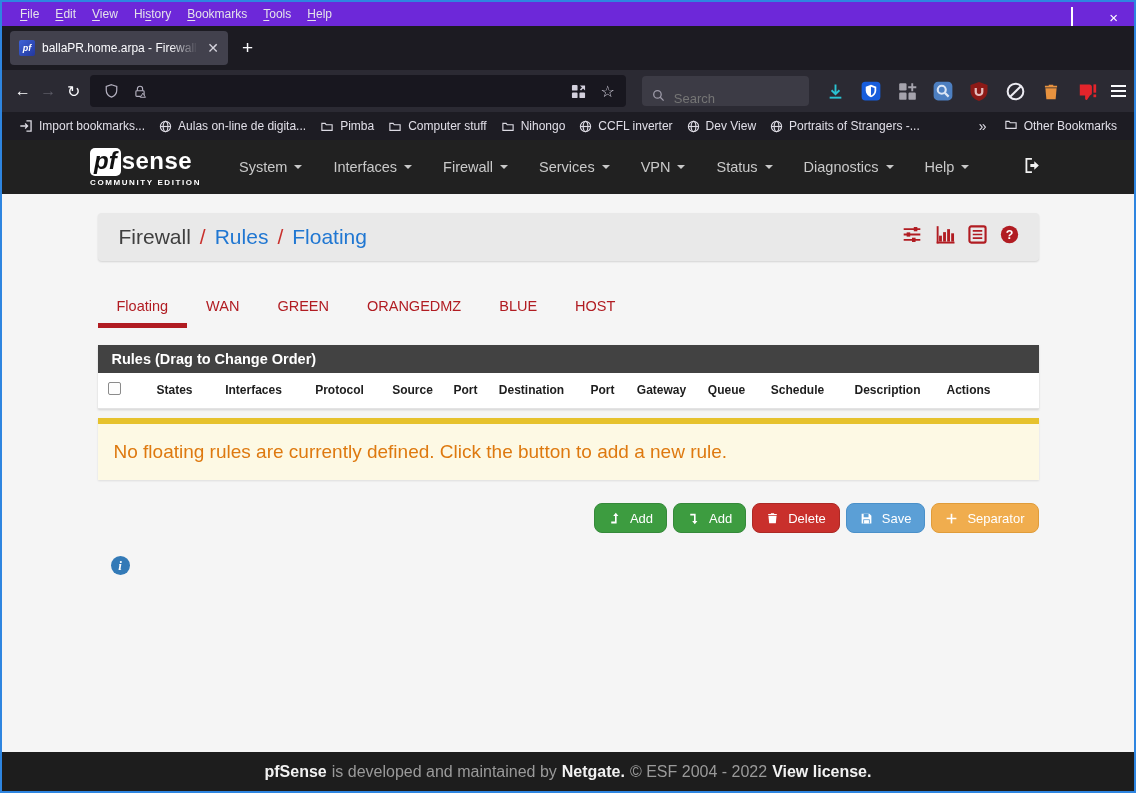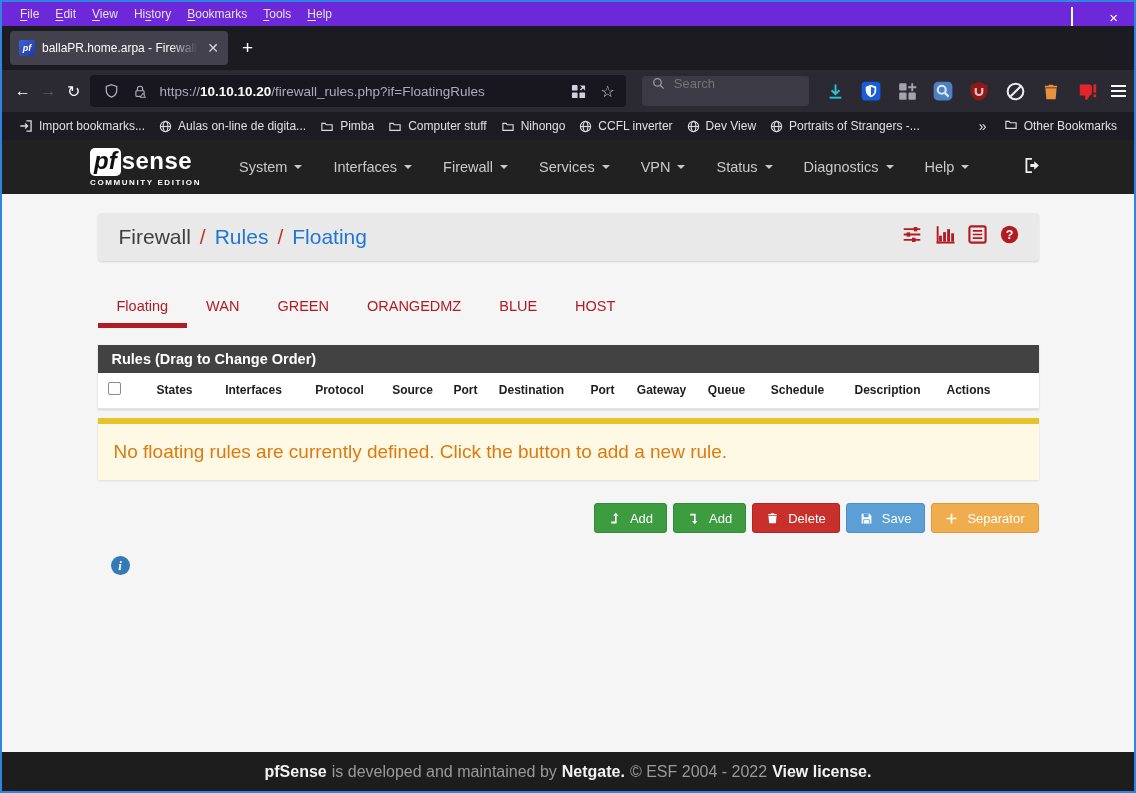--- a/index.html
+++ b/index.html
@@ -35,21 +35,21 @@
   .toolbar { height:42px; background:#2b2a33; display:flex; align-items:center; padding:0 8px; flex:0 0 auto; }
   .nav-btn { width:27px; height:27px; display:flex; align-items:center; justify-content:center;
     font-size:16px; color:#fbfbfe; border-radius:4px; }
   .nav-btn.disabled { color:#5c5b66; }
   .urlbar { width:566px; height:32px; margin-left:4px; background:#18171f; border-radius:4px;
     display:flex; align-items:center; padding:0 11px; gap:9px; font-size:13.5px; color:#aeabbb; }
   .url-host { color:#fbfbfe; font-weight:bold; }
   .url-actions { margin-left:auto; display:flex; gap:12px; align-items:center; }
   .star { color:#d3d0dd; font-size:16px; }
   .searchbox { width:176px; height:30px; margin-left:16px; background:#3c3b45; border-radius:4px;
-    display:flex; align-items:flex-start; padding:0 10px; gap:9px; color:#9d9aa8; }
+    display:flex; align-items:flex-end; padding:0 10px; gap:9px; color:#9d9aa8; }
   .searchbox input { background:transparent; border:none; outline:none; color:#cfccda; font-size:13px; width:110px;
     font-family:"Liberation Sans", sans-serif; }
   .ext-area { display:flex; align-items:center; gap:16px; margin-left:16px; }
   .ext-icon { width:20px; height:20px; display:flex; align-items:center; justify-content:center; }
   .hamburger { margin-left:14px; display:flex; flex-direction:column; gap:3.5px; }
   .hamburger span { width:15px; height:1.6px; background:#fbfbfe; }
 
   
   .bookmarksbar { height:28px; background:#1d1c23; display:flex; align-items:center;
     padding:0 10px; color:#e0dee7; font-size:12px; flex:0 0 auto; }
@@ -90,21 +90,21 @@
   .panel-heading { background:#424242; color:#fff; font-weight:bold; font-size:14.5px; padding:6px 14px; }
   .table-head { background:#fff; display:flex; align-items:center; padding:9px 10px 10px; border-bottom:1px solid #e3e3e3; }
   .th { font-weight:bold; font-size:12px; color:#1d1d1d; text-align:center; white-space:nowrap; }
   .cb-cell { width:34px; text-align:left; }
   .cb { display:inline-block; width:13px; height:13px; border:1px solid #8b8b8b; background:#fdfdfd; border-radius:2px; }
 
   .alert-warning { margin-top:9px; border-top:6px solid #e6c22d; background:#fdf9e4;
     padding:17px 16px; color:#de790f; font-size:19px; box-shadow:0 1px 2px rgba(0,0,0,.1); }
 
   .btn-row { margin-top:23px; display:flex; justify-content:flex-end; gap:6px; }
-  .btn { height:30px; border-radius:3px; color:#fff; font-size:13px; display:flex; align-items:center;
+  .btn { height:30px; border-radius:8px; color:#fff; font-size:13px; display:flex; align-items:center;
     gap:9px; padding:0 13px; border:1px solid rgba(0,0,0,.22); cursor:pointer;
     font-family:"Liberation Sans", sans-serif; }
   .btn-success { background:#3d9c40; border-color:#35893a; }
   .btn-danger  { background:#c9302c; border-color:#ac2925; }
   .btn-primary { background:#5b9fd6; border-color:#4a90c9; }
   .btn-warning { background:#f0ad4e; border-color:#e09c3a; }
 
   .info-circle { margin:23px 0 0 13px; width:19px; height:19px; border-radius:50%; background:#337ab7;
     color:#fff; display:flex; align-items:center; justify-content:center;
     font-family:"Liberation Serif", serif; font-weight:bold; font-size:13px; font-style:italic; }
@@ -156,23 +156,20 @@
         </span>
       <span class="ext-icon" id="ic-lock">
           <svg width="14" height="15" viewBox="0 0 16 16" xmlns="http://www.w3.org/2000/svg">
             <g fill="none" stroke="#b3b0bf" stroke-width="1.3">
               <path d="M5 7.2V5a3 3 0 016 0v2.2"></path>
               <rect x="3.3" y="7.2" width="9.4" height="6.4" rx="1"></rect>
             </g>
             <path d="M11.3 9.8l3 4.9H8.3z" fill="#2b2a33" stroke="#b3b0bf" stroke-width="1"></path>
           </svg>
         </span>
-      <span style="white-space:nowrap;">
-        <span>https://</span><span class="url-host">10.10.10.20</span><span>/firewall_rules.php?if=FloatingRules</span>
-      </span>
       <span class="url-actions">
         <span class="ext-icon" id="ic-grid">
             <svg width="15" height="15" viewBox="0 0 16 16" xmlns="http://www.w3.org/2000/svg">
               <g fill="#d3d0dd">
                 <rect x="1" y="1" width="6" height="6" rx="1"></rect>
                 <rect x="1" y="9" width="6" height="6" rx="1"></rect>
                 <rect x="9" y="9" width="6" height="6" rx="1"></rect>
                 <path d="M9.5 1.5H15V7l-2.1-2.1L10.7 7 9.5 5.8l2.2-2.2z"></path>
               </g>
             </svg>

